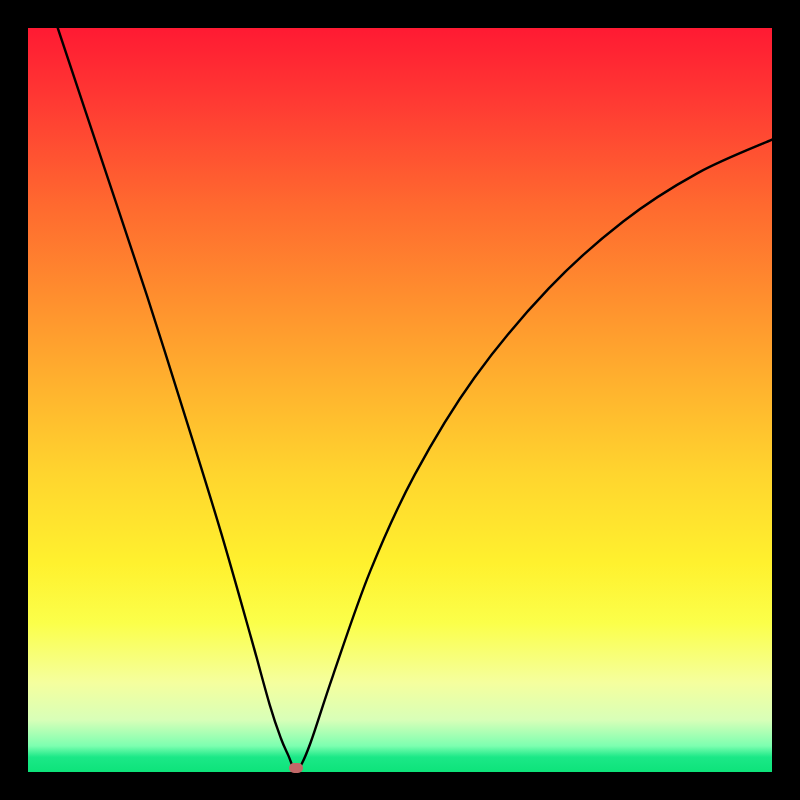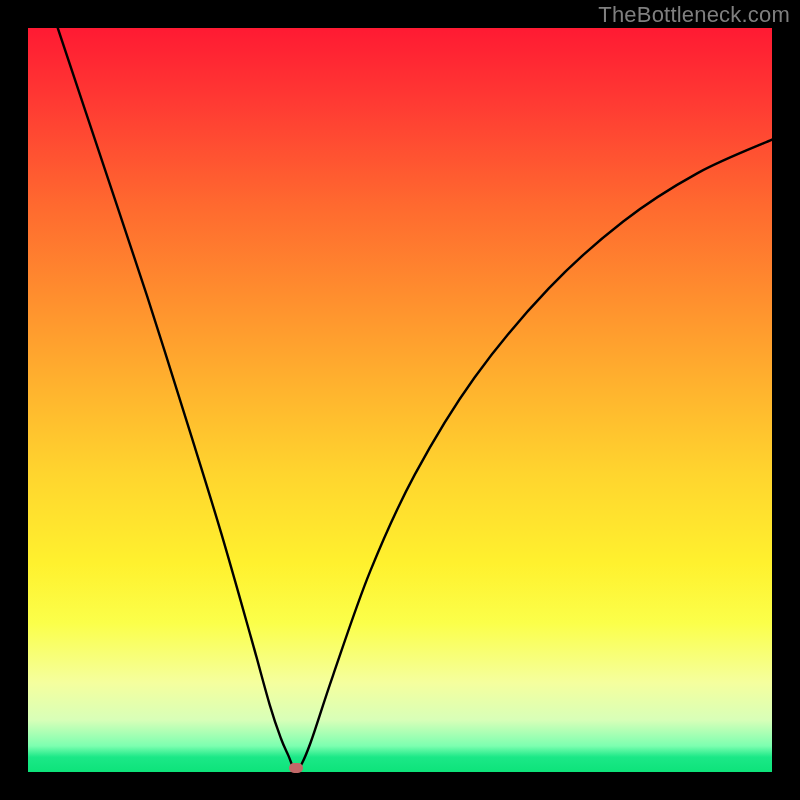--- a/index.html
+++ b/index.html
@@ -52,21 +52,20 @@
     height: 10px;
     border-radius: 5px;
     background: #c26868;
     transform: translate(-50%, -50%);
   }
 </style>
 </head>
 <body>
 
 <div class="frame">
-  <div class="watermark">TheBottleneck.com</div>
 
   <div class="plot-area">
     <svg class="curve" viewBox="0 0 744 744" preserveAspectRatio="none">
       <path id="curve-path" fill="none" stroke="#000" stroke-width="2.4" stroke-linecap="round" stroke-linejoin="round" d="M 29.76 0.00 C 37.20 22.32, 59.52 89.28, 74.40 133.92 C 89.28 178.56, 104.16 221.96, 119.04 267.84 C 133.92 313.72, 151.28 369.52, 163.68 409.20 C 176.08 448.88, 183.52 472.44, 193.44 505.92 C 203.36 539.40, 215.14 581.56, 223.20 610.08 C 231.26 638.60, 236.84 660.30, 241.80 677.04 C 246.76 693.78, 249.86 702.09, 252.96 710.52 C 256.06 718.95, 258.29 722.80, 260.40 727.63 C 262.51 732.47, 263.75 737.55, 265.61 739.54 C 267.47 741.52, 268.71 743.75, 271.56 739.54 C 274.41 735.32, 277.14 729.62, 282.72 714.24 C 288.30 698.86, 295.12 675.80, 305.04 647.28 C 314.96 618.76, 328.60 576.60, 342.24 543.12 C 355.88 509.64, 369.52 478.64, 386.88 446.40 C 404.24 414.16, 424.08 380.68, 446.40 349.68 C 468.72 318.68, 496.00 286.44, 520.80 260.40 C 545.60 234.36, 570.40 212.66, 595.20 193.44 C 620.00 174.22, 644.80 158.72, 669.60 145.08 C 694.40 131.44, 731.60 117.18, 744.00 111.60"></path>
     </svg>
     <div class="dot" id="marker-dot" style="left: 267.84px; top: 740.28px; background: rgb(194, 104, 104);"></div>
   </div>
 </div>
 
 </body></html>

